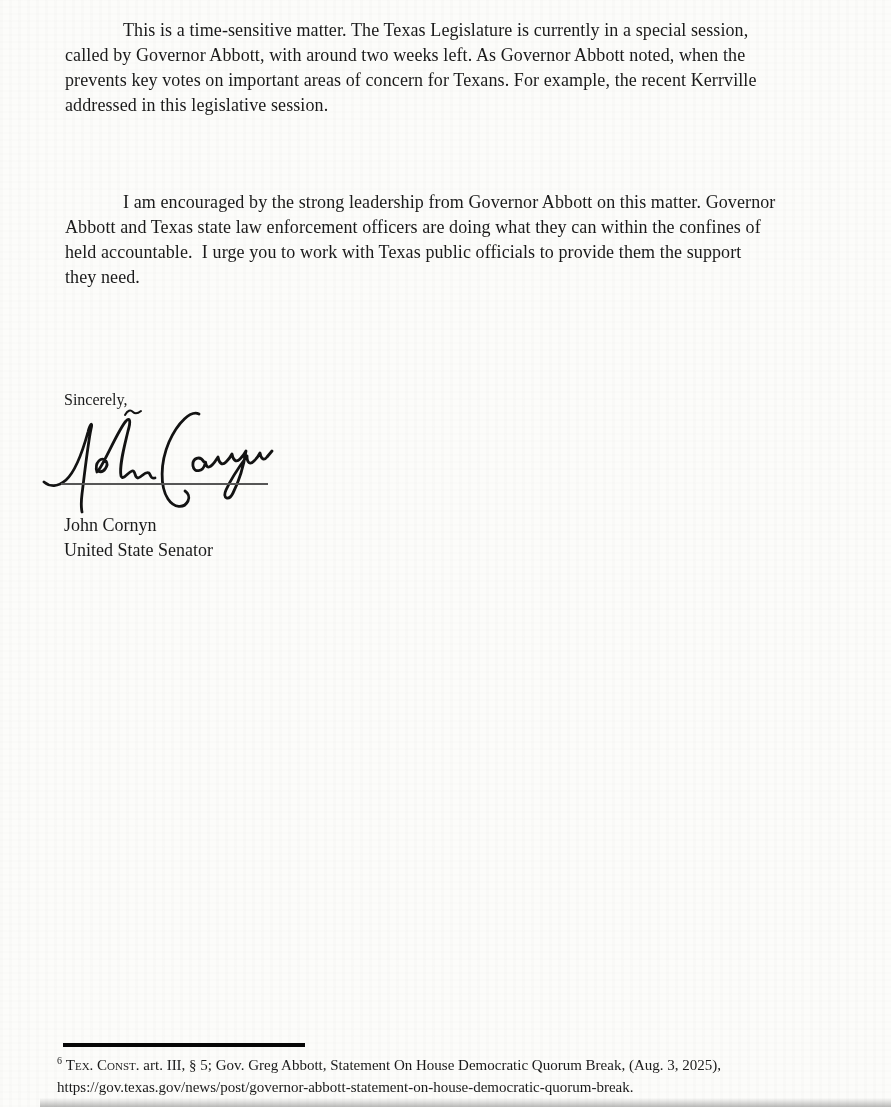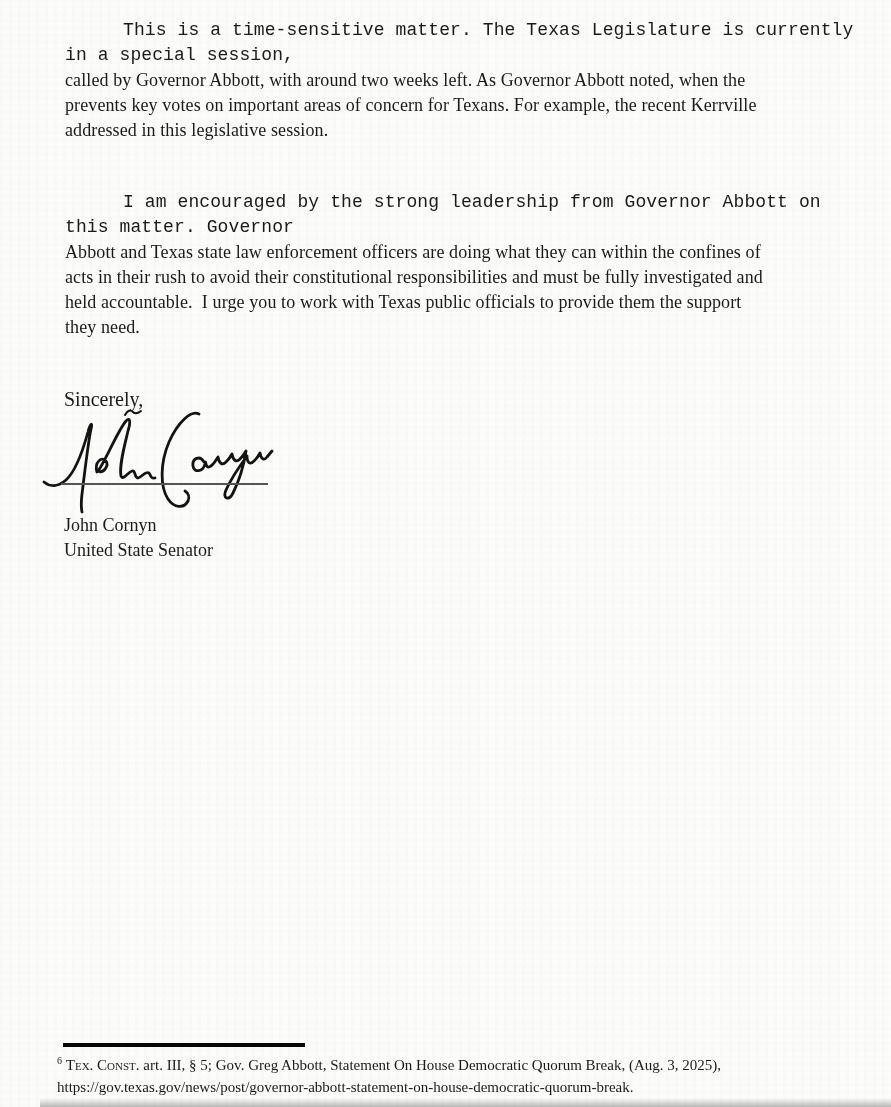--- a/index.html
+++ b/index.html
@@ -25,28 +25,28 @@
   }
   .para {
     position: absolute;
     left: 65px;
     width: 800px;
     font-size: 18px;
     line-height: 25px;
     letter-spacing: 0.1px;
   }
   .para .line { white-space: pre-wrap; }
-  .para .line:first-child { text-indent: 58px; font-family: Liberation Mono, monospace; }
+  .para .line:first-child { text-indent: 58px; }
   .p1 { top: 18px; }
   .p2 { top: 190px; }
   .closing {
     position: absolute;
     left: 64px;
     top: 387px;
-    font-size: 20px;
+    font-size: 16px;
     line-height: 25px;
   }
   .sig {
     position: absolute;
     left: 38px;
     top: 408px;
     width: 240px;
     height: 120px;
   }
   .sig path {
@@ -109,21 +109,20 @@
   <div class="para p1">
       <div class="line">This is a time-sensitive matter. The Texas Legislature is currently in a special session,</div>
       <div class="line">called by Governor Abbott, with around two weeks left. As Governor Abbott noted, when the</div>
       <div class="line">prevents key votes on important areas of concern for Texans. For example, the recent Kerrville</div>
       <div class="line">addressed in this legislative session.</div>
     </div>
 
   <div class="para p2">
       <div class="line">I am encouraged by the strong leadership from Governor Abbott on this matter. Governor</div>
       <div class="line">Abbott and Texas state law enforcement officers are doing what they can within the confines of</div>
-      <div class="line">acts in their rush to avoid their constitutional responsibilities and must be fully investigated and</div>
       <div class="line">held accountable.  I urge you to work with Texas public officials to provide them the support</div>
       <div class="line">they need.</div>
     </div>
 
   <div class="closing">Sincerely,</div>
 
   <svg class="sig" viewBox="0 0 240 120" xmlns="http://www.w3.org/2000/svg" aria-hidden="true">
 
     <path class="thin" d="M87,7 Q91,0 95,4 Q98,7 103,3"></path>
 

